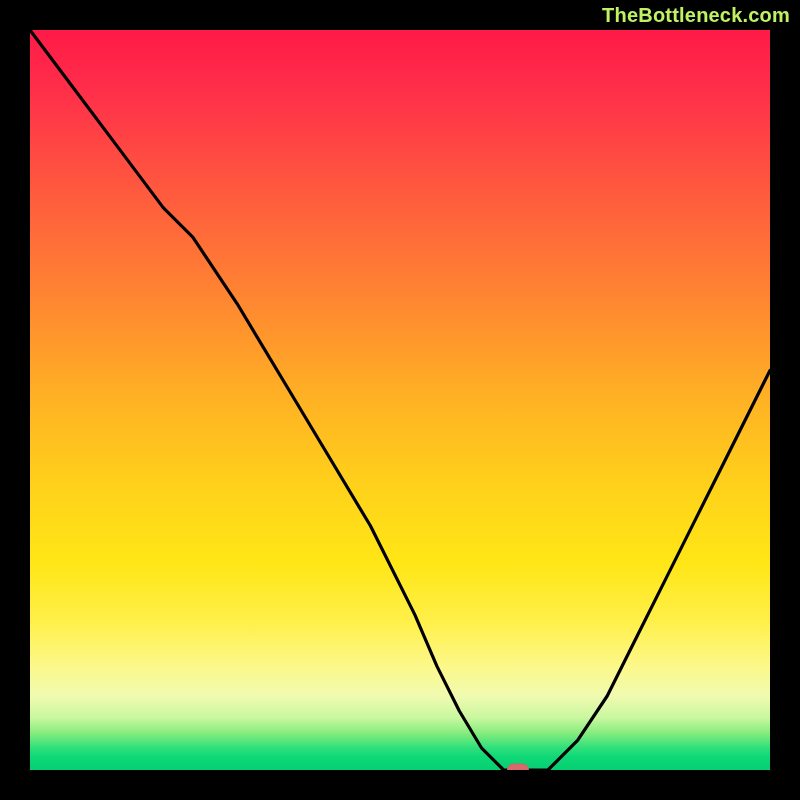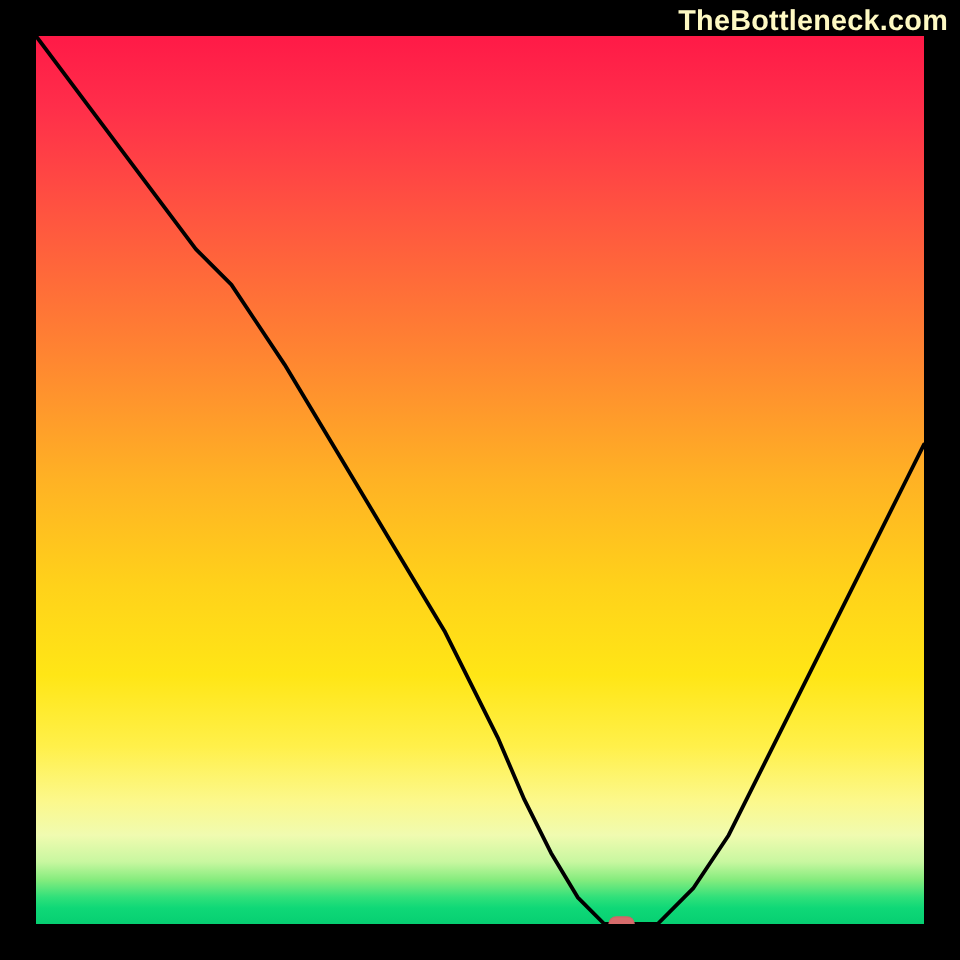--- a/index.html
+++ b/index.html
@@ -14,22 +14,22 @@
   .frame {
     position: relative;
     width: 800px;
     height: 800px;
     background: #000;
   }
   .watermark {
     position: absolute;
     top: 4px;
     right: 10px;
-    color: #fef9c3;
-    font-size: 24px;
+    color: #bef264;
+    font-size: 20px;
     font-weight: 600;
     letter-spacing: 0.2px;
     z-index: 5;
   }
   .plot-area {
     position: absolute;
     left: 30px;
     top: 30px;
     width: 740px;
     height: 740px;

